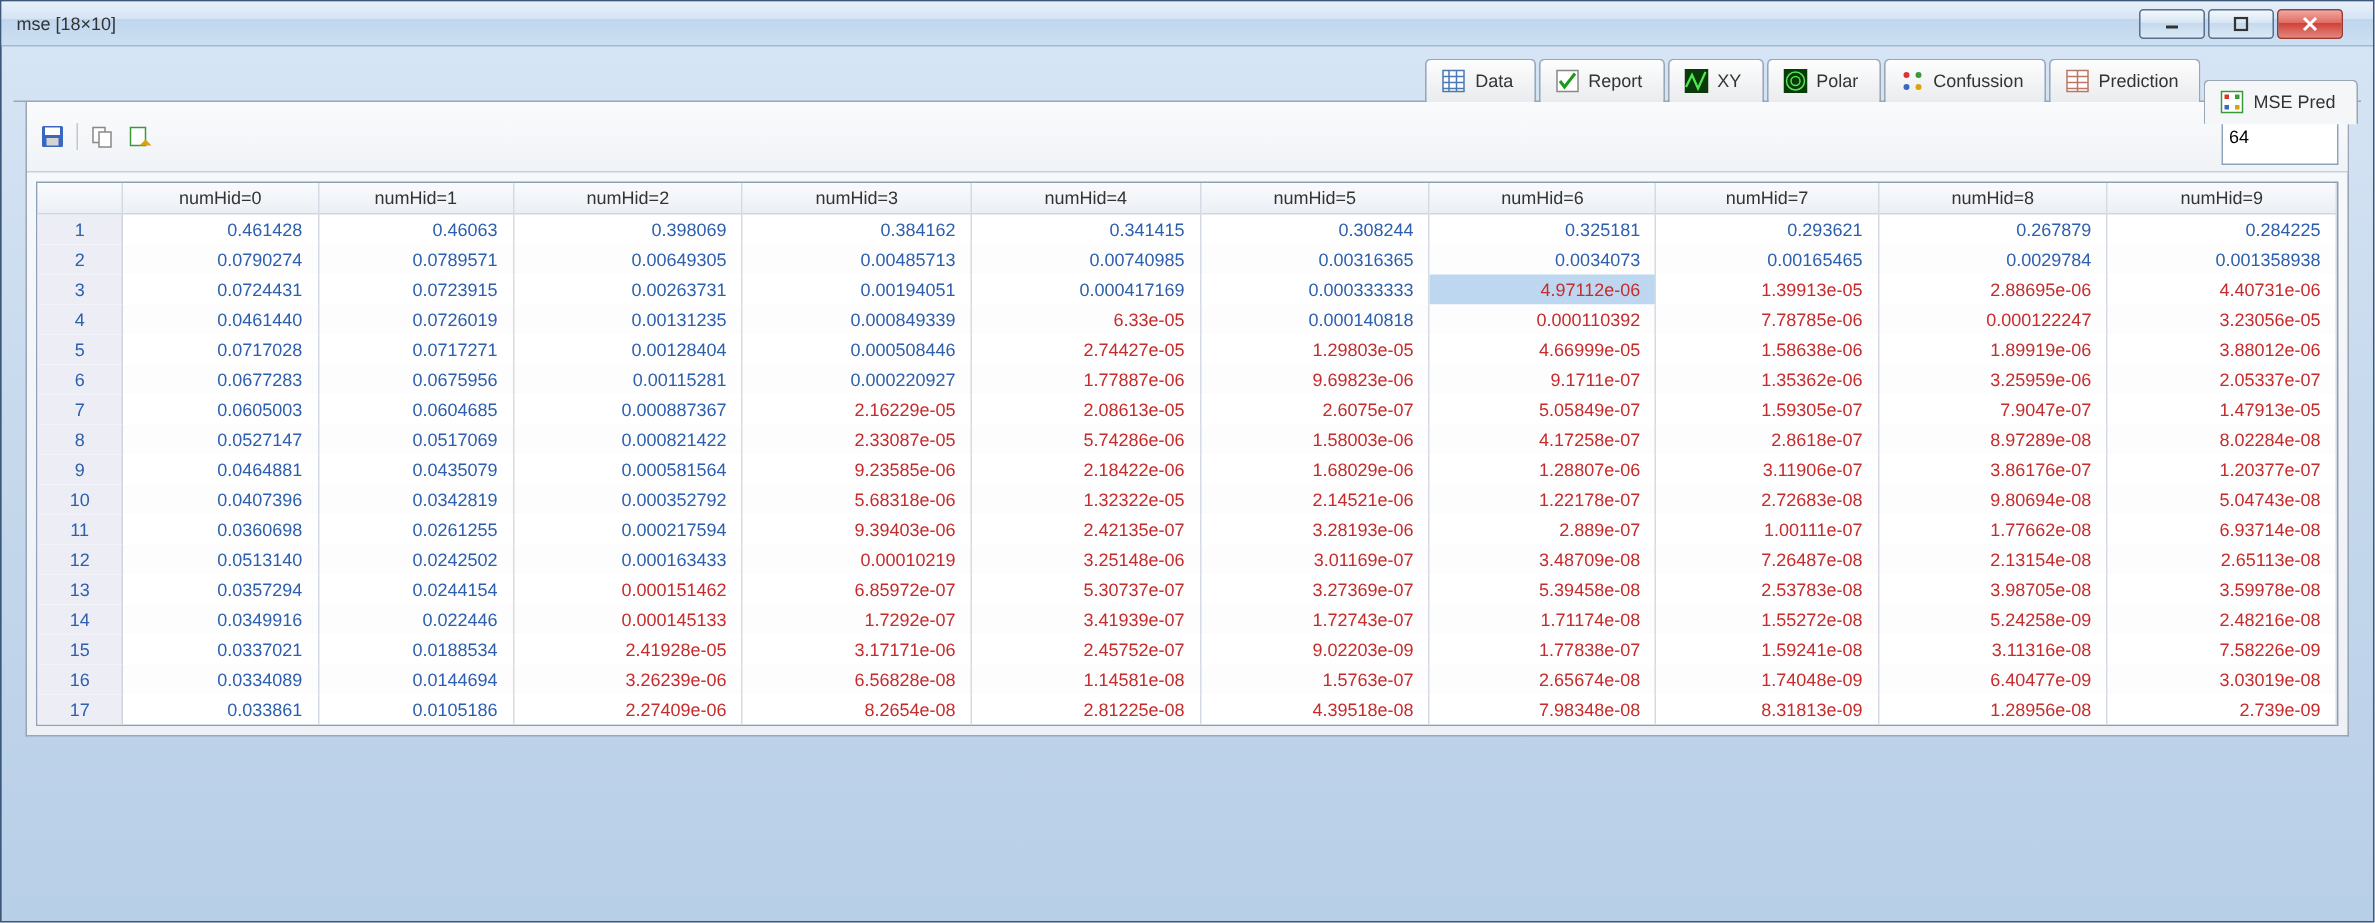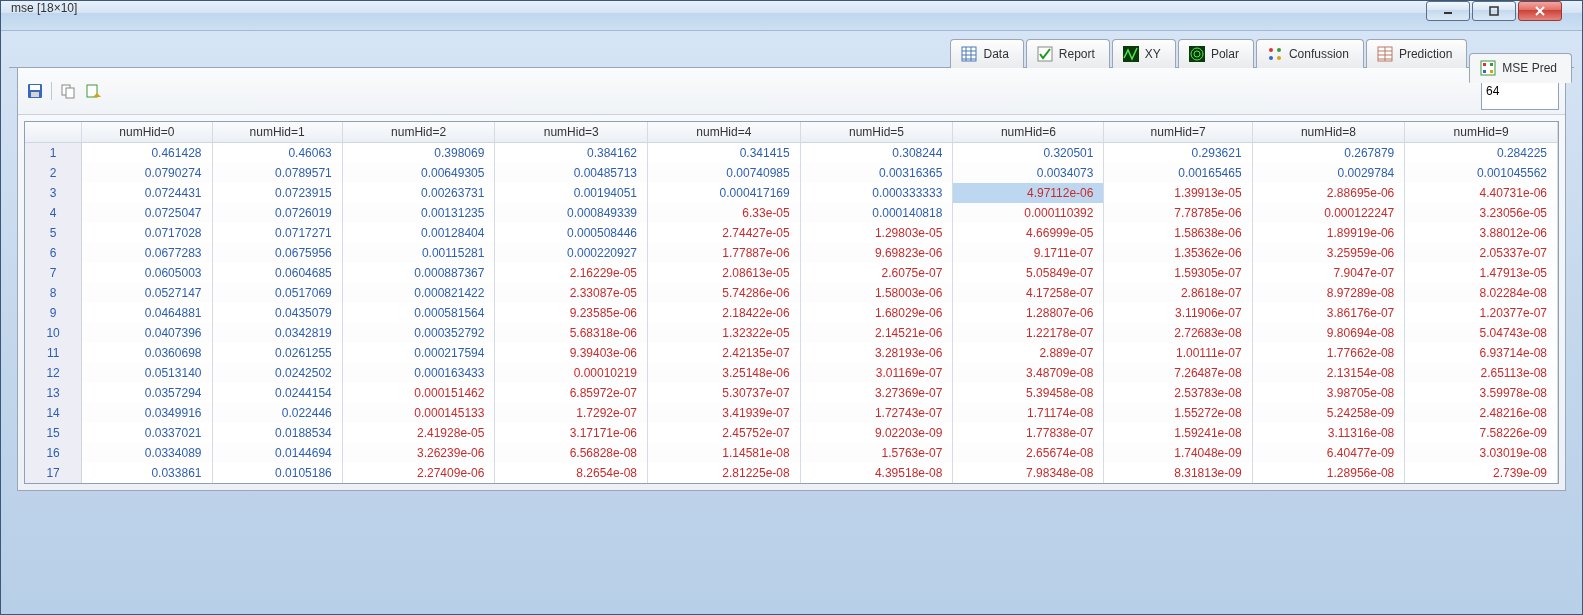--- a/index.html
+++ b/index.html
@@ -7,21 +7,21 @@
   body { background: #6a8db8; width: 1583px; height: 615px; }
 
   .window {
     width: 1583px; height: 615px;
     background: linear-gradient(to bottom, #d8e6f6 0%, #c5d8ec 50%, #b8cfe8 100%);
     border: 1px solid #3b5878;
     display: flex; flex-direction: column;
   }
 
   .titlebar {
-    height: 30px; display: flex; 
+    height: 30px; display: flex; align-items: center;
     background: linear-gradient(to bottom, #e8f1fb 0%, #d5e4f3 40%, #bfd6ee 41%, #cde0f2 100%);
     padding: 0 20px 0 10px;
     border-bottom: 1px solid #9fb9d6;
   }
   .titlebar-text { flex: 1; font-size: 12px; color: #333; }
   .win-btns { display: flex; gap: 2px; }
   .win-btn {
     width: 44px; height: 20px; border: 1px solid #5a708b;
     border-radius: 3px; display: flex; align-items: center; justify-content: center;
     background: linear-gradient(to bottom, #f3f8fd, #d8e6f4 45%, #c4d9ee 46%, #dce9f6);
@@ -271,54 +271,54 @@
             </thead>
           <tbody id="tbody">
               <tr>
                 <td class="rowhead">1</td>
                 <td class="val c-blue">0.461428</td>
                 <td class="val c-blue">0.46063</td>
                 <td class="val c-blue">0.398069</td>
                 <td class="val c-blue">0.384162</td>
                 <td class="val c-blue">0.341415</td>
                 <td class="val c-blue">0.308244</td>
-                <td class="val c-blue">0.320501</td>
+                <td class="val c-blue">0.325181</td>
                 <td class="val c-blue">0.293621</td>
                 <td class="val c-blue">0.267879</td>
                 <td class="val c-blue">0.284225</td>
               </tr>
               <tr>
                 <td class="rowhead">2</td>
                 <td class="val c-blue">0.0790274</td>
                 <td class="val c-blue">0.0789571</td>
                 <td class="val c-blue">0.00649305</td>
                 <td class="val c-blue">0.00485713</td>
                 <td class="val c-blue">0.00740985</td>
                 <td class="val c-blue">0.00316365</td>
                 <td class="val c-blue">0.0034073</td>
                 <td class="val c-blue">0.00165465</td>
                 <td class="val c-blue">0.0029784</td>
-                <td class="val c-blue">0.001045562</td>
+                <td class="val c-blue">0.001358938</td>
               </tr>
               <tr>
                 <td class="rowhead">3</td>
                 <td class="val c-blue">0.0724431</td>
                 <td class="val c-blue">0.0723915</td>
                 <td class="val c-blue">0.00263731</td>
                 <td class="val c-blue">0.00194051</td>
                 <td class="val c-blue">0.000417169</td>
                 <td class="val c-blue">0.000333333</td>
                 <td class="val c-red hl">4.97112e-06</td>
                 <td class="val c-red">1.39913e-05</td>
                 <td class="val c-red">2.88695e-06</td>
                 <td class="val c-red">4.40731e-06</td>
               </tr>
               <tr>
                 <td class="rowhead">4</td>
-                <td class="val c-blue">0.0725047</td>
+                <td class="val c-blue">0.0461440</td>
                 <td class="val c-blue">0.0726019</td>
                 <td class="val c-blue">0.00131235</td>
                 <td class="val c-blue">0.000849339</td>
                 <td class="val c-red">6.33e-05</td>
                 <td class="val c-blue">0.000140818</td>
                 <td class="val c-red">0.000110392</td>
                 <td class="val c-red">7.78785e-06</td>
                 <td class="val c-red">0.000122247</td>
                 <td class="val c-red">3.23056e-05</td>
               </tr>

